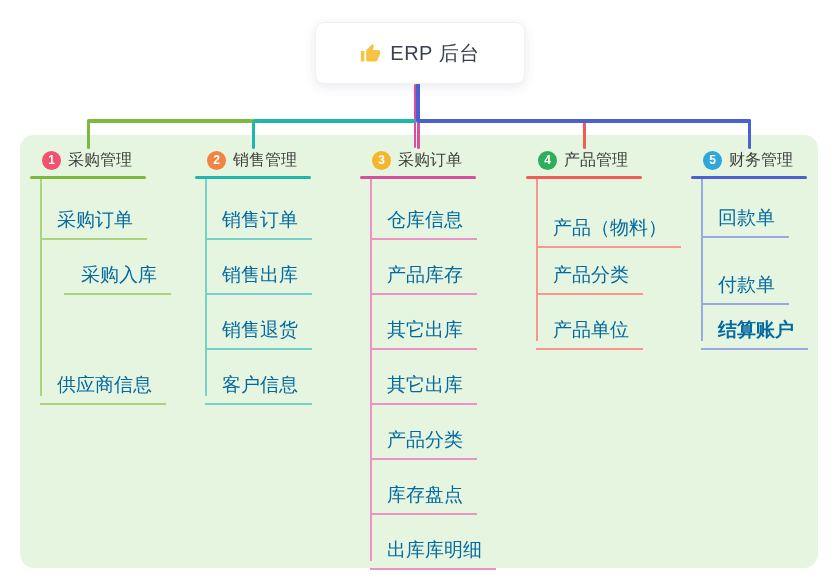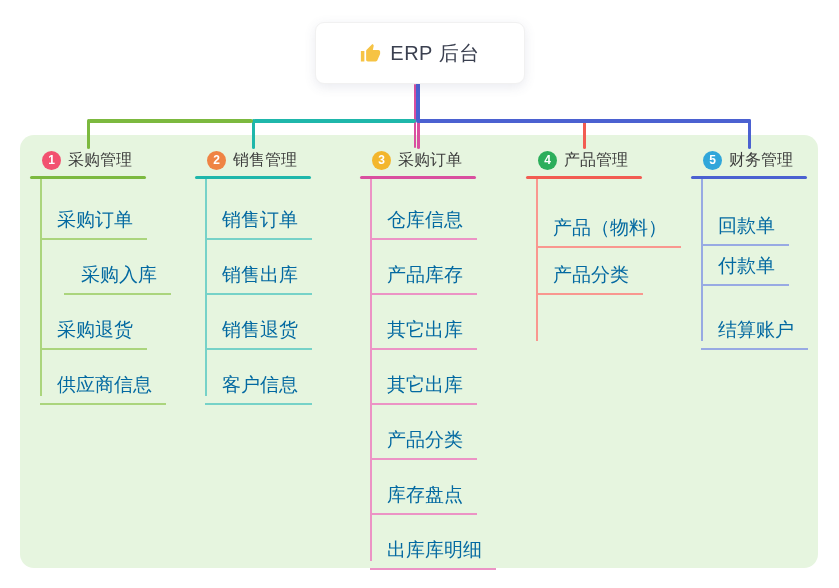--- a/index.html
+++ b/index.html
@@ -76,21 +76,20 @@
   <div id="branches">
       <div class="branch" style="left: 30px; top: 149px;">
     <div class="title-row">
       <span class="badge" style="background: rgb(242, 82, 112);">1</span>
       <span class="title-label">采购管理</span>
     </div>
     <div class="title-underline" style="background: rgb(124, 185, 63);"></div>
     <div class="spine" style="background: rgb(171, 213, 125); height: 217px;"></div>
   <div class="child-row" style="top: 58px; border-bottom-color: rgb(171, 213, 125);"><span class="child-label">采购订单</span></div>
         <div class="child-row" style="top: 113px; border-bottom-color: rgb(171, 213, 125); margin-left: 24px;"><span class="child-label">采购入库</span></div>
-        <div class="child-row" style="top: 168px; border-bottom-color: rgb(171, 213, 125);"><span class="child-label">采购退货</span></div>
         <div class="child-row" style="top: 223px; border-bottom-color: rgb(171, 213, 125);"><span class="child-label">供应商信息</span></div>
       </div>
       <div class="branch" style="left: 195px; top: 149px;">
     <div class="title-row">
       <span class="badge" style="background: rgb(239, 132, 68);">2</span>
       <span class="title-label">销售管理</span>
     </div>
     <div class="title-underline" style="background: rgb(31, 183, 171);"></div>
     <div class="spine" style="background: rgb(118, 210, 200); height: 217px;"></div>
   <div class="child-row" style="top: 58px; border-bottom-color: rgb(118, 210, 200); text-align: center;"><span class="child-label">销售订单</span></div>
@@ -115,27 +114,28 @@
       </div>
       <div class="branch" style="left: 526px; top: 149px;">
     <div class="title-row">
       <span class="badge" style="background: rgb(44, 174, 91);">4</span>
       <span class="title-label">产品管理</span>
     </div>
     <div class="title-underline" style="background: rgb(242, 92, 82);"></div>
     <div class="spine" style="background: rgb(249, 151, 143); height: 162px;"></div>
   <div class="child-row" style="top: 66px; border-bottom-color: rgb(249, 151, 143);"><span class="child-label">产品（物料）</span></div>
         <div class="child-row" style="top: 113px; border-bottom-color: rgb(249, 151, 143);"><span class="child-label">产品分类</span></div>
+        <div class="child-row" style="top: 168px; border-bottom-color: rgb(249, 151, 143);"><span class="child-label">产品单位</span></div>
       </div>
       <div class="branch" style="left: 691px; top: 149px;">
     <div class="title-row">
       <span class="badge" style="background: rgb(48, 166, 218);">5</span>
       <span class="title-label">财务管理</span>
     </div>
     <div class="title-underline" style="background: rgb(75, 97, 209);"></div>
     <div class="spine" style="background: rgb(152, 170, 227); height: 162px;"></div>
-  <div class="child-row" style="top: 64px; border-bottom-color: rgb(152, 170, 227);"><span class="child-label">回款单</span></div>
-        <div class="child-row" style="top: 104px; border-bottom-color: rgb(152, 170, 227);"><span class="child-label">付款单</span></div>
-        <div class="child-row" style="top: 168px; border-bottom-color: rgb(152, 170, 227);"><span class="child-label">结算账户</span></div>
+  <div class="child-row" style="top: 56px; border-bottom-color: rgb(152, 170, 227);"><span class="child-label">回款单</span></div>
+        <div class="child-row" style="top: 123px; border-bottom-color: rgb(152, 170, 227);"><span class="child-label">付款单</span></div>
+        <div class="child-row" style="top: 168px; border-bottom-color: rgb(152, 170, 227); font-weight: bold;"><span class="child-label">结算账户</span></div>
       </div>
     </div>
 
 </div>
 
 </body></html>

